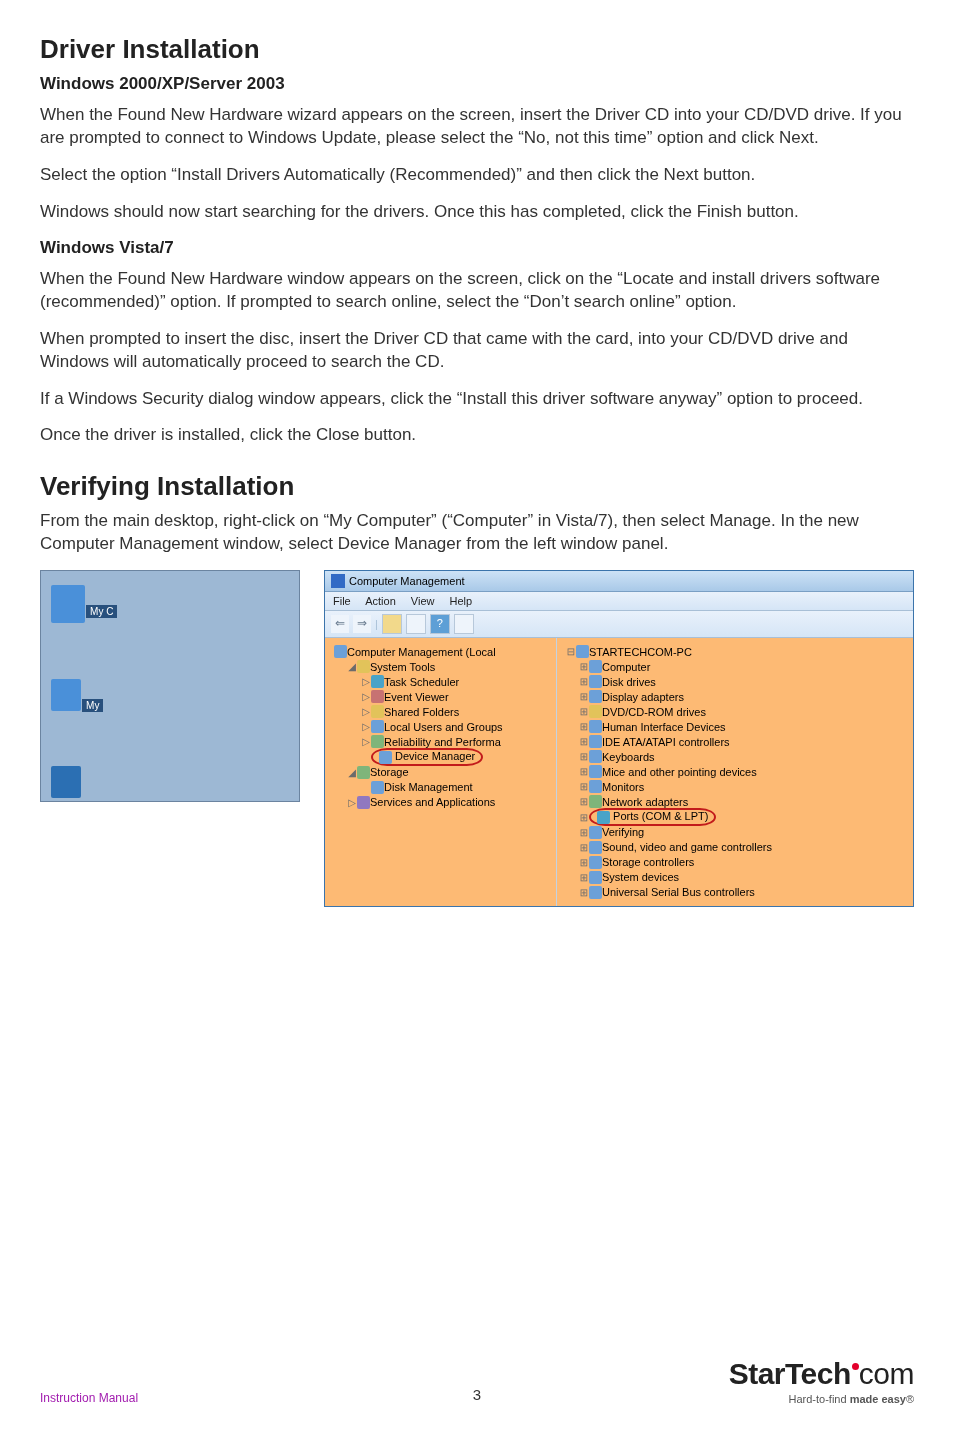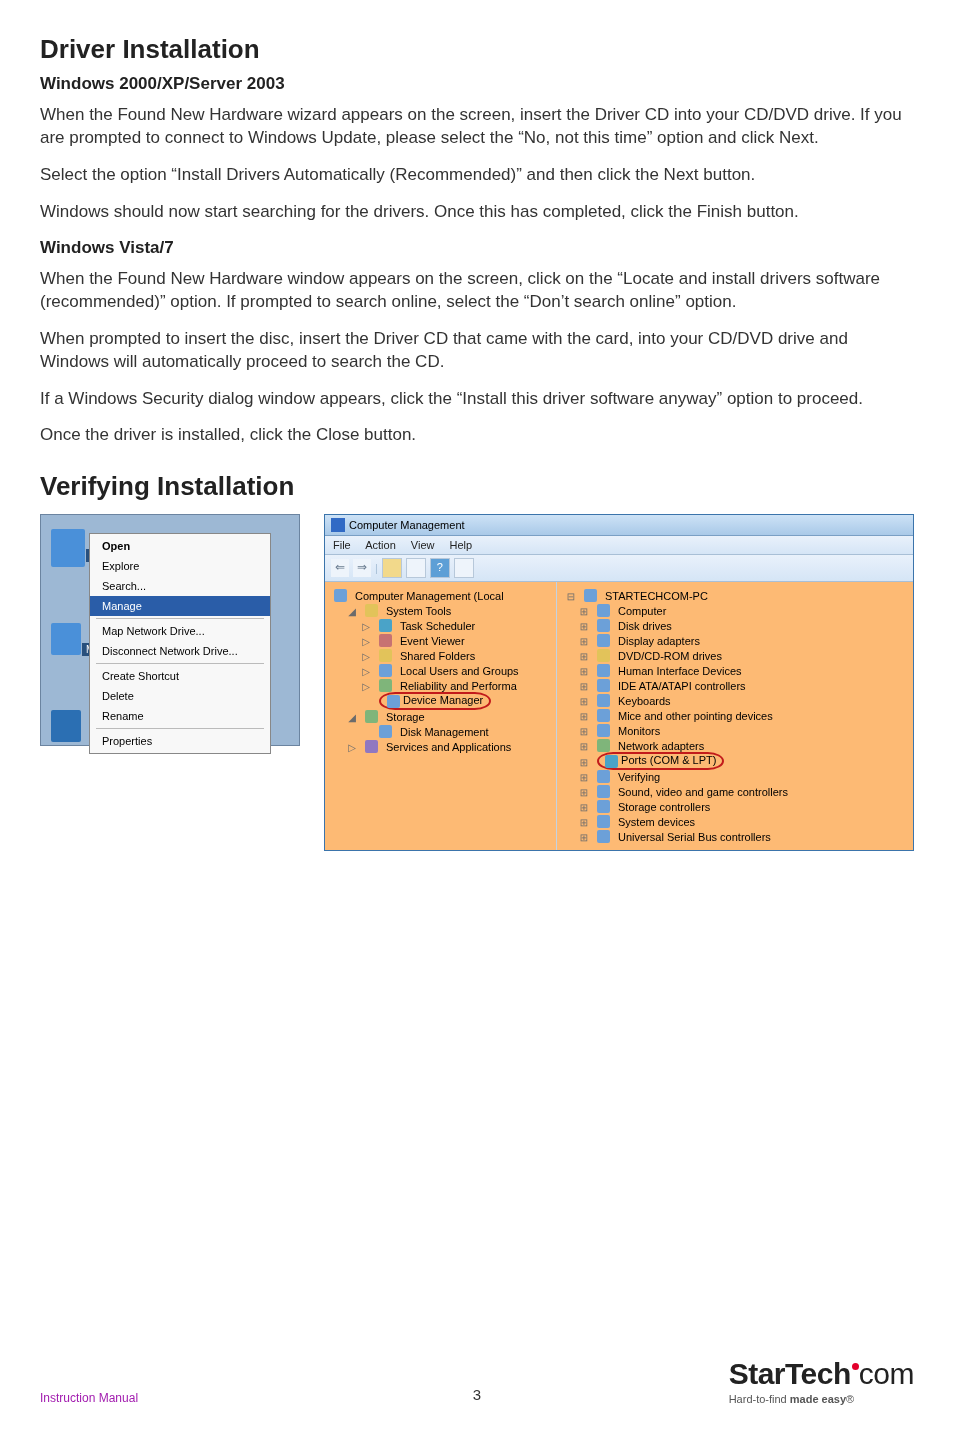--- a/index.html
+++ b/index.html
@@ -25,35 +25,35 @@
 .cm-title .ic{width:14px;height:14px;background:#316ac5;display:inline-block}
 .cm-menu{background:linear-gradient(#e9f1fb,#d5e5f6);padding:3px 8px;border-bottom:1px solid #a8bfd6;color:#222}
 .cm-menu span{margin-right:12px}
 .cm-tool{background:linear-gradient(#e9f1fb,#d5e5f6);padding:3px 6px;border-bottom:1px solid #a8bfd6;display:flex;gap:4px;align-items:center}
 .tbtn{width:18px;height:18px;background:#eef4fb;border:1px solid #b7c8da;display:inline-block}
 .tbtn.arrow{background:#eef4fb;font-size:12px;line-height:16px;text-align:center;color:#6a7c90;border:none}
 .cm-body{display:flex}
 .pane{padding:6px 8px;font-size:11px}
 .pane.left{width:215px;border-right:1px solid #c3d2e2}
 .pane.right{flex:1}
-.tree-line{display:flex;align-items:flex-end;gap:8px;padding:1px 1px;white-space:nowrap}
+.tree-line{display:flex;align-items:center;gap:0;padding:1px 1px;white-space:nowrap}
 .tree-line .tw{color:#6b6b6b;width:10px;text-align:center;font-size:10px;display:inline-block}
 .tree-line .ic2{width:13px;height:13px;background:#6ca0d8;display:inline-block;border-radius:2px}
 .tree-line .ic2.y{background:#e2c35a}
 .tree-line .ic2.g{background:#7fb57a}
 .tree-line .ic2.c{background:#4aa3c8}
 .tree-line .ic2.r{background:#c77272}
 .tree-line .ic2.p{background:#9078c0}
 .ind1{padding-left:14px}
 .ind2{padding-left:28px}
 .circled{border:2px solid #c21b1b;border-radius:18px/10px;padding:0 6px;margin:-2px 0}
 .footer{position:absolute;bottom:26px;left:40px;right:40px;display:flex;justify-content:space-between;align-items:flex-end}
 .footer .manual{color:#a21caf;font-size:12px}
 .footer .pagen{color:#333;font-size:15px;position:absolute;left:50%;transform:translateX(-50%);bottom:2px}
-.logo{text-align:left}
+.logo{text-align:right}
 .logo .brand{font-size:30px;font-weight:700;letter-spacing:-0.5px}
 .logo .brand .dot{display:inline-block;width:7px;height:7px;border-radius:50%;background:#e3002b;vertical-align:baseline;position:relative;top:-14px;margin-left:1px}
 .logo .brand .com{font-weight:400}
 .logo .tag{font-size:11px;color:#555;margin-top:2px}
 .logo .tag b{font-weight:700}
 </style>
 </head>
 <body>
 
 <div class="page">
@@ -63,49 +63,35 @@
 <p>When the Found New Hardware wizard appears on the screen, insert the Driver CD into your CD/DVD drive. If you are prompted to connect to Windows Update, please select the “No, not this time” option and click Next.</p>
 <p>Select the option “Install Drivers Automatically (Recommended)” and then click the Next button.</p>
 <p>Windows should now start searching for the drivers. Once this has completed, click the Finish button.</p>
 <h2 class="sub">Windows Vista/7</h2>
 <p>When the Found New Hardware window appears on the screen, click on the “Locate and install drivers software (recommended)” option. If prompted to search online, select the “Don’t search online” option.</p>
 <p>When prompted to insert the disc, insert the Driver CD that came with the card, into your CD/DVD drive and Windows will automatically proceed to search the CD.</p>
 <p>If a Windows Security dialog window appears, click the “Install this driver software anyway” option to proceed.</p>
 <p>Once the driver is installed, click the Close button.</p>
 
 <h1 style="margin-top:24px">Verifying Installation</h1>
+<p>From the main desktop, right-click on “My Computer” (“Computer” in Vista/7), then select Manage. In the new Computer Management window, select Device Manager from the left window panel.</p>
 
 <div class="figures">
 
   <div class="shot1" style="height:232px">
     <div>
       <span class="desk-icon"></span>
       <span class="desk-label">My C</span>
     </div>
     <div class="row2">
       <span class="desk-icon small"></span>
       <span class="desk-label" style="background:#28507d">My</span>
     </div>
     <div style="margin-top:50px">
       <span class="desk-icon small" style="background:#2b6fb3"></span>
-    </div>
-    <div class="ctx">
-      <div class="itm bold">Open</div>
-      <div class="itm">Explore</div>
-      <div class="itm">Search...</div>
-      <div class="itm sel">Manage</div>
-      <hr>
-      <div class="itm">Map Network Drive...</div>
-      <div class="itm">Disconnect Network Drive...</div>
-      <hr>
-      <div class="itm">Create Shortcut</div>
-      <div class="itm">Delete</div>
-      <div class="itm">Rename</div>
-      <hr>
-      <div class="itm">Properties</div>
     </div>
   </div>
 
   <div class="shot2">
     <div class="cm-title">
       <span class="ic"></span>
       <span>Computer Management</span>
     </div>
     <div class="cm-menu">
       <span>File</span>

